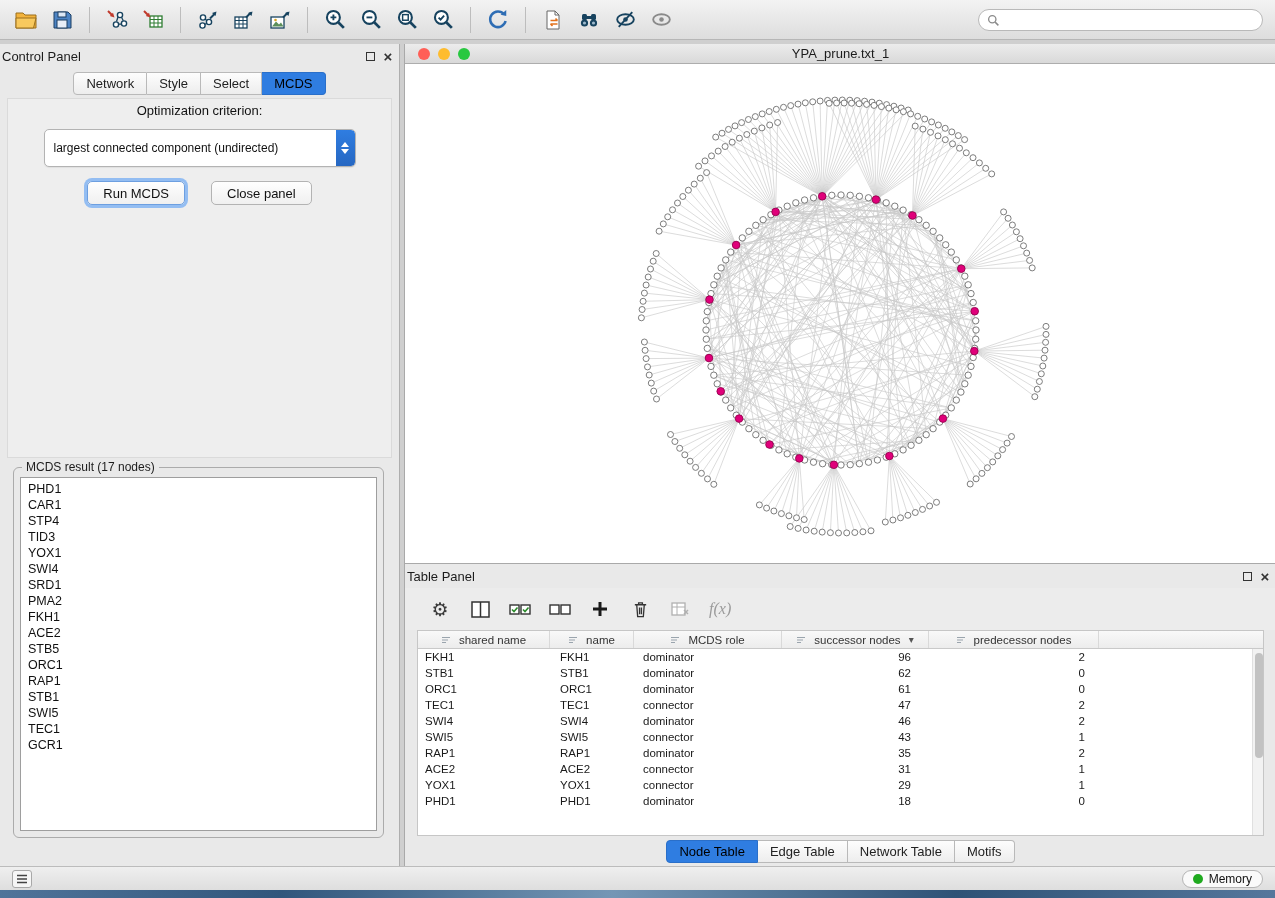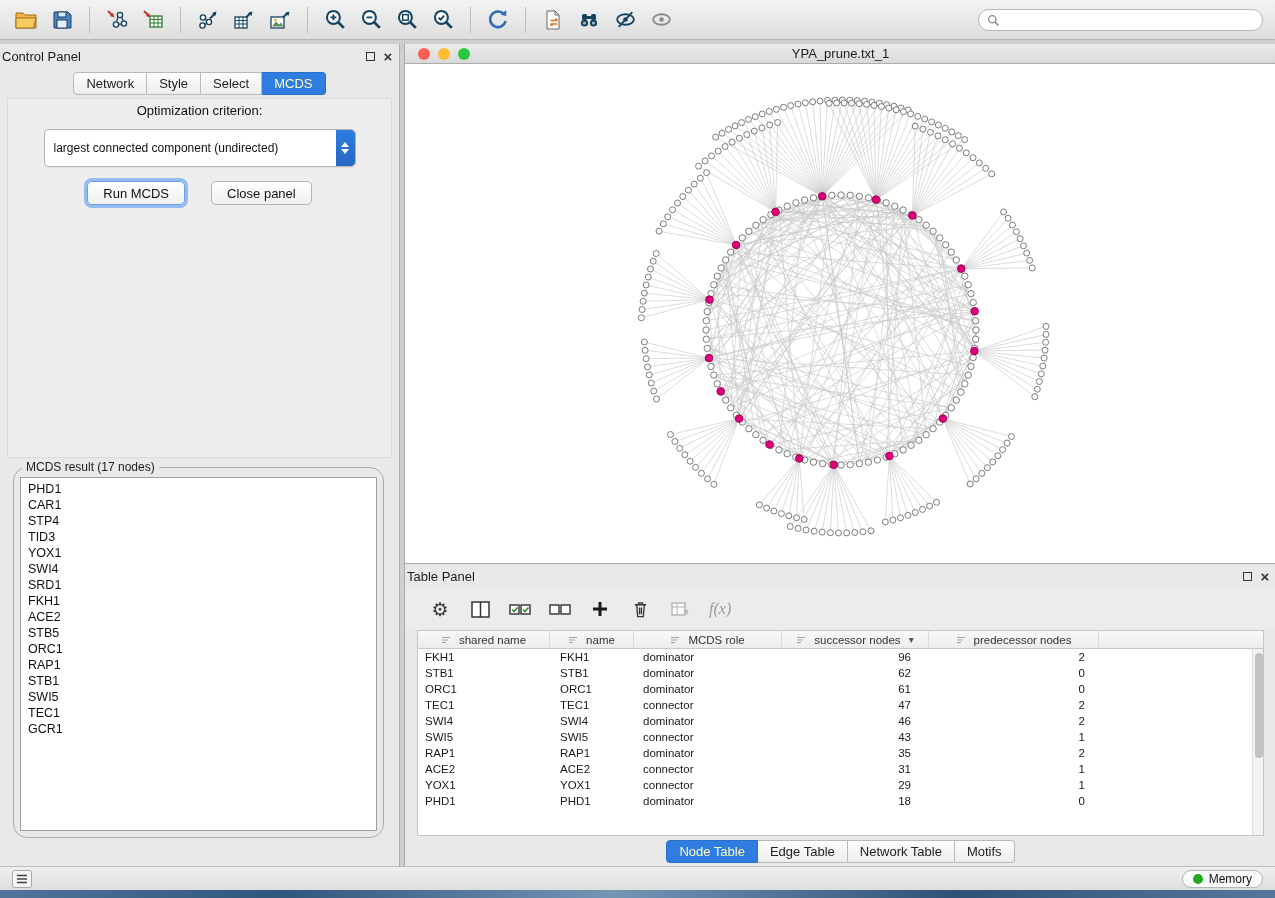--- a/index.html
+++ b/index.html
@@ -29,41 +29,41 @@
   .panel-head .spacer { flex:1; }
   .winbtn { width:18px; height:16px; display:flex; align-items:center; justify-content:center; cursor:pointer; color:#333; }
   .floatbox { width:9px; height:9px; border:1.6px solid #333; display:inline-block; }
   .closex { font-size:15px; font-weight:bold; line-height:1; }
 
   .seg { display:flex; justify-content:center; margin-top:4px; }
   .seg .tab { padding:3px 12px; font-size:13px; color:#222; cursor:pointer;
     background:linear-gradient(#fdfdfd,#ededed); border:1px solid #b9b9b9; border-left:none; }
   .seg .tab:first-child { border-left:1px solid #b9b9b9; border-radius:4px 0 0 4px; }
   .seg .tab:last-child { border-radius:0 4px 4px 0; }
-  .seg .tab.active { background:var(--accent-blue); border-color:#2a6fc9; color:#fef9c3; }
+  .seg .tab.active { background:var(--accent-blue); border-color:#2a6fc9; color:#000000; }
 
   .cp-card { position:absolute; left:7px; right:7px; top:54px; height:360px;
     background:#eeeeee; border:1px solid #dadada; display:flex; flex-direction:column; align-items:center; }
   .opt-label { margin-top:4px; font-size:13px; color:#111; }
   .comboboxx { margin-top:11px; width:312px; height:38px; background:#fff; border:1px solid #b3b3b3;
     border-radius:5px; display:flex; align-items:center; cursor:pointer; overflow:hidden;
     box-shadow:0 1px 1px rgba(0,0,0,.06); }
   .comboboxx .cbtext { flex:1; font-size:12px; color:#111; padding-left:9px; white-space:nowrap; }
   .cbstep { width:19px; height:100%; background:linear-gradient(var(--accent-blue),#2667c2);
     display:flex; flex-direction:column; align-items:center; justify-content:center; gap:2px; border-radius:0 4px 4px 0; }
   .tri-up { width:0; height:0; border-left:4px solid transparent; border-right:4px solid transparent; border-bottom:5px solid #fff; }
   .tri-dn { width:0; height:0; border-left:4px solid transparent; border-right:4px solid transparent; border-top:5px solid #fff; }
   .btnrow { margin-top:14px; display:flex; gap:26px; }
   .pbtn { height:24px; padding:0 15px; font-size:13px; color:#111; cursor:pointer;
     background:linear-gradient(#fefefe,#f0f0f0); border:1px solid #b3b3b3; border-radius:5px;
     font-family:"Liberation Sans",sans-serif; }
   .pbtn.focused { box-shadow:0 0 0 3px #93bdf2; border-color:#6d9fe0; }
 
   .groupbox { position:absolute; left:13px; right:15px; top:423px; height:371px;
-    border:1px solid #ababab; border-radius:14px; }
+    border:1px solid #ababab; border-radius:6px; }
   .grouplegend { position:absolute; top:-8px; left:8px; background:#e9e9e9; padding:0 4px; font-size:12px; color:#1c1c1c; }
   .resultlist { position:absolute; left:6px; right:6px; top:9px; bottom:6px;
     background:#fff; border:1px solid #9e9e9e; overflow:hidden; padding:3px 0; }
   .resultlist .li { font-size:12.5px; line-height:16px; padding-left:7px; color:#111; cursor:default; }
 
   
   .rightcol { position:absolute; left:404px; top:4px; width:871px; height:822px; border-left:1px solid #a9a9a9; }
 
   .netwin { position:absolute; top:0; left:0; width:871px; height:519px; }
   .net-titlebar { height:20px; background:linear-gradient(#ececec,#d9d9d9); border-bottom:1px solid #adadad;
@@ -306,20 +306,21 @@
       <div class="groupbox">
         <span class="grouplegend">MCDS result (17 nodes)</span>
         <div class="resultlist">
             <div class="li">PHD1</div>
             <div class="li">CAR1</div>
             <div class="li">STP4</div>
             <div class="li">TID3</div>
             <div class="li">YOX1</div>
             <div class="li">SWI4</div>
             <div class="li">SRD1</div>
+            <div class="li">PMA2</div>
             <div class="li">FKH1</div>
             <div class="li">ACE2</div>
             <div class="li">STB5</div>
             <div class="li">ORC1</div>
             <div class="li">RAP1</div>
             <div class="li">STB1</div>
             <div class="li">SWI5</div>
             <div class="li">TEC1</div>
             <div class="li">GCR1</div>
           </div>

